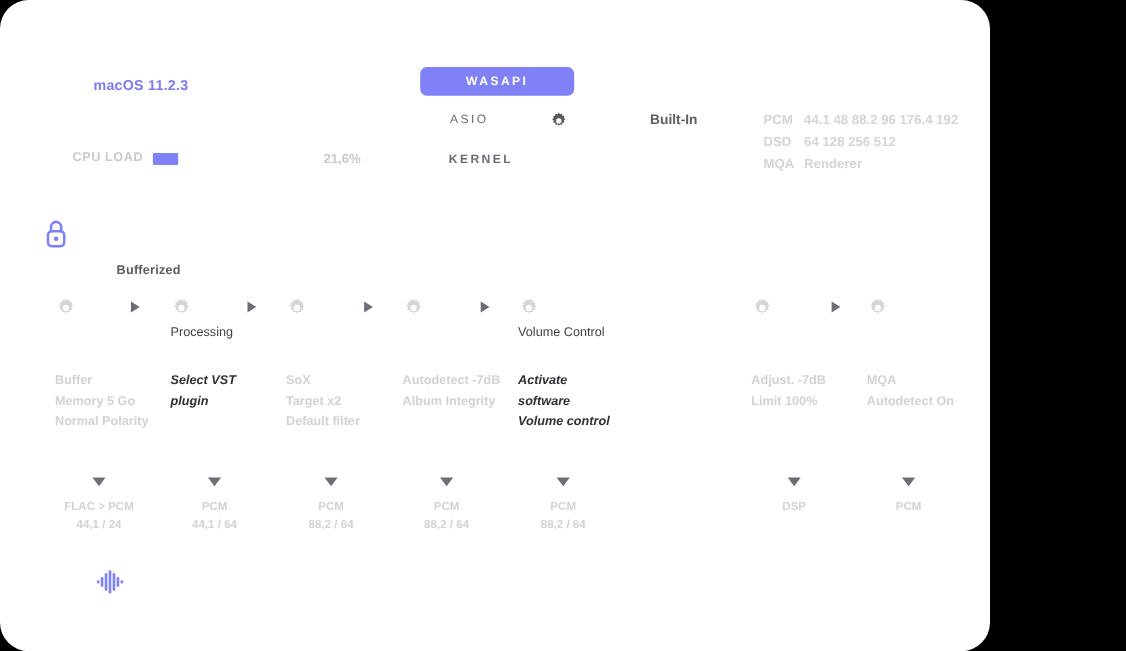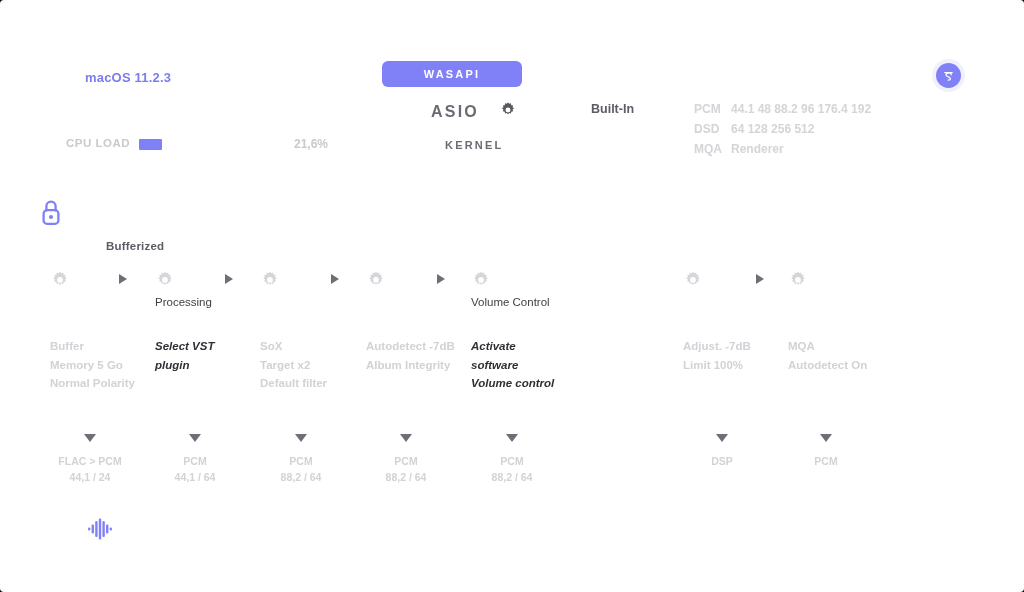--- a/index.html
+++ b/index.html
@@ -9,24 +9,24 @@
   }
   body {
     width: 1024px;
     height: 592px;
     overflow: hidden;
     font-family: "Liberation Sans", sans-serif;
   }
   #canvas {
     position: absolute;
     left: 0; top: 0;
-    width: 1024px;
+    width: 900px;
     height: 592px;
     background: #ffffff;
-    border-radius: 4px;
+    border-radius: 26px;
     overflow: hidden;
   }
 
   
   .abs { position: absolute; }
 
   
   #os-version {
     left: 85px; top: 70px;
     font-size: 13px;
@@ -73,32 +73,32 @@
     border-radius: 6px;
     color: #ffffff;
     font-size: 11px;
     font-weight: bold;
     letter-spacing: 2.2px;
     display: flex;
     align-items: center;
     justify-content: center;
   }
   #asio-label {
-    left: 431px; top: 103px;
-    font-size: 16px;
-    font-weight: bold;
+    left: 409px; top: 103px;
+    font-size: 11px;
+    font-weight: normal;
     letter-spacing: 2.2px;
     color: #6b6b73;
   }
   #asio-gear {
     left: 499px; top: 101px;
     width: 18px; height: 18px;
   }
   #kernel-label {
-    left: 445px; top: 139px;
+    left: 408px; top: 139px;
     font-size: 11px;
     font-weight: bold;
     letter-spacing: 2.2px;
     color: #6b6b73;
   }
   #device-label {
     left: 591px; top: 102px;
     font-size: 12.5px;
     font-weight: bold;
     color: #5c5c64;

